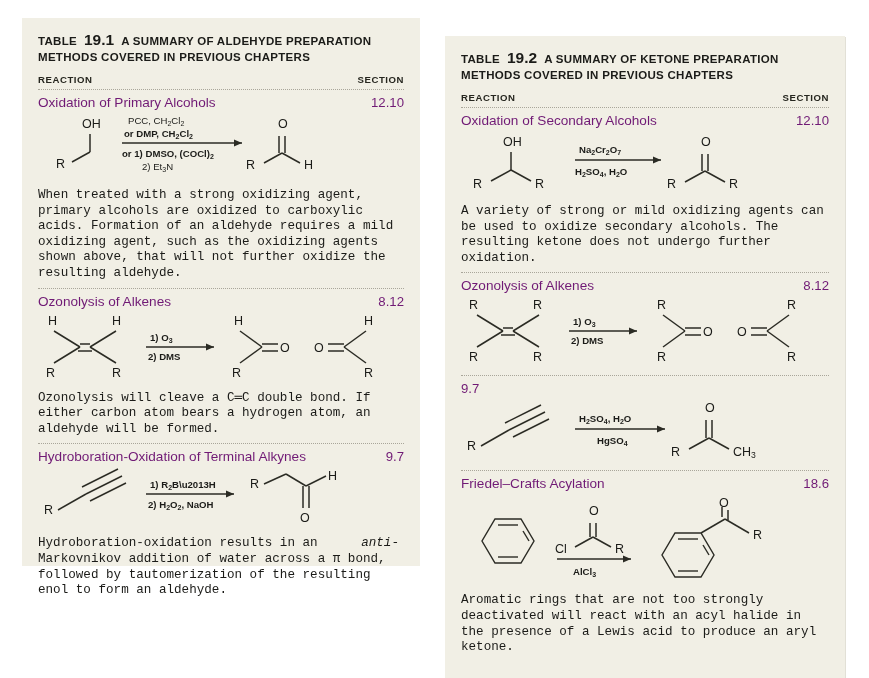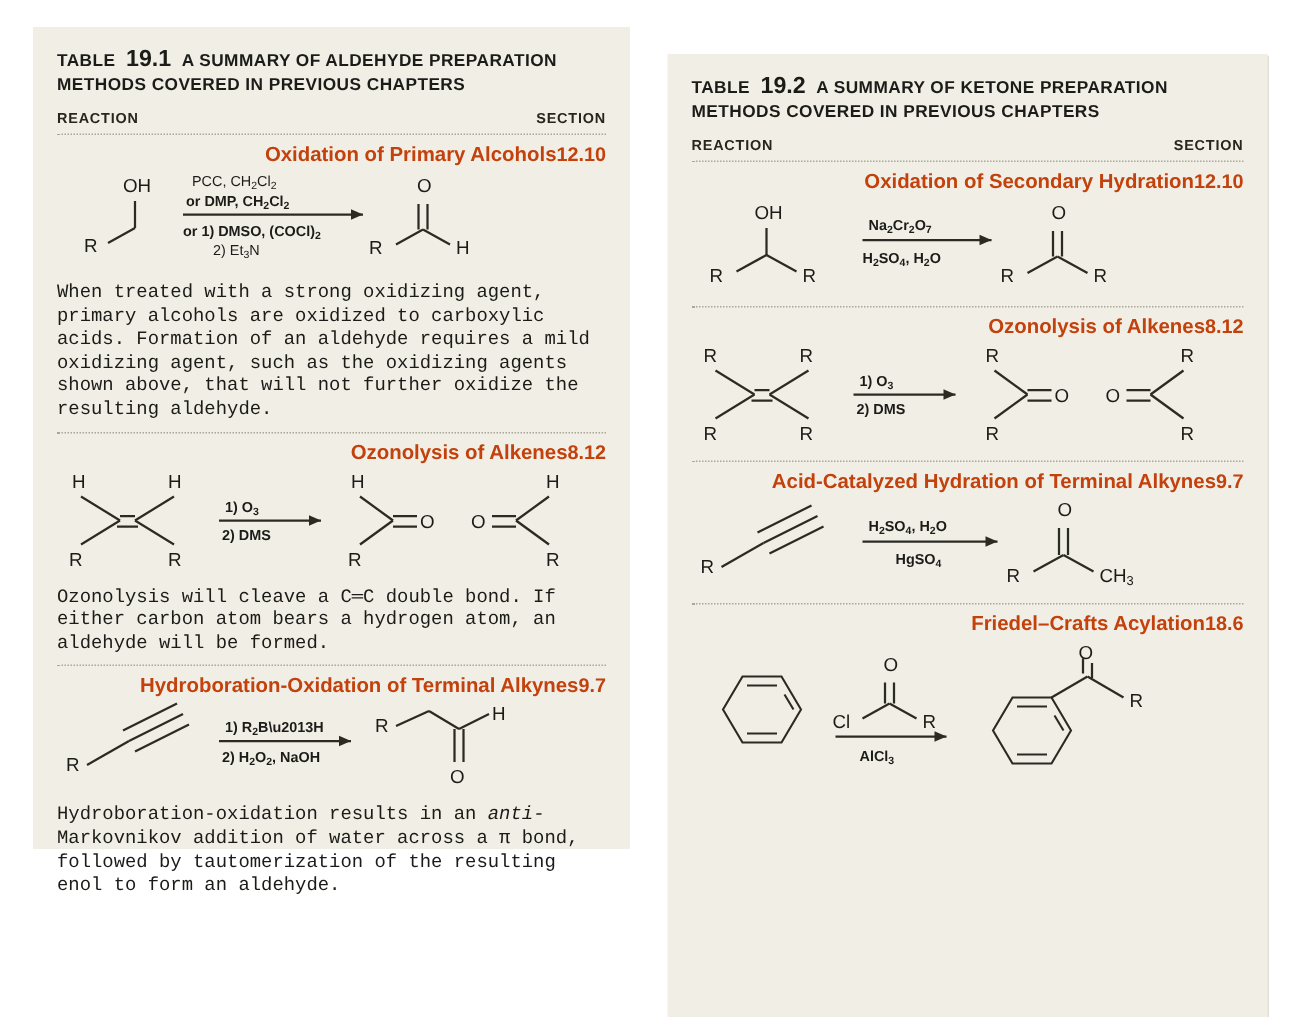--- a/index.html
+++ b/index.html
@@ -37,31 +37,31 @@
     font-size: 9.6px; font-weight: bold; letter-spacing: .55px;
     color: #26261f; margin-top: 9px;
   }
 
   .rule {
     height: 0; border-top: 1px dotted #a9a69a;
     margin: 4px 0 5px 0;
   }
 
   .rx-head {
-    display: flex; justify-content: flex-end; align-items: baseline;
-    font-size: 13.6px; color: #c2410c; margin: 3px 0 2px 0; font-weight: bold;
+    display: flex; justify-content: space-between; align-items: baseline;
+    font-size: 13.6px; color: #701a75; margin: 3px 0 2px 0;
   }
   .rx-head .sec { font-size: 13.2px; }
 
   .body-txt {
     font-size: 12.6px; line-height: 15.6px; color: #1b1b18;
     margin: 4px 0 6px 0;
     font-family: Liberation Mono, monospace;
   }
-  .body-txt i { font-style: italic; }
+  .body-txt i { font-style: italic; margin-left: 36px; }
 
   .scheme { position: relative; margin: 2px 0 2px 0; }
   .scheme svg { display: block; }
   .lbl { font-family: "Liberation Sans", sans-serif; fill: #1b1b18; }
   .atom { font-size: 12.5px; }
   .sub  { font-size: 8.6px; }
   .rgt  { font-size: 9.6px; font-weight: bold; }
   .rgt-n{ font-size: 9.6px; }
   .rgtsub { font-size: 7px; }
   .bond { stroke: #2b2b24; stroke-width: 1.5; fill: none; }
@@ -212,21 +212,21 @@
       <span>METHODS COVERED IN PREVIOUS CHAPTERS</span>
     </div>
 
     <div class="colhead">
       <span>REACTION</span>
       <span>SECTION</span>
     </div>
     <div class="rule"></div>
 
     <div class="rx-head">
-      <span>Oxidation of Secondary Hydration</span>
+      <span>Oxidation of Secondary Alcohols</span>
       <span class="sec">12.10</span>
     </div>
 
     <div class="scheme">
       <svg width="368" height="70" viewBox="0 0 368 70">
 
         <text class="lbl atom" x="42" y="16">OH</text>
         <path class="bond" d="M50 22 L50 40"></path>
         <path class="bond" d="M50 40 L30 51"></path>
         <path class="bond" d="M50 40 L70 51"></path>
@@ -241,20 +241,21 @@
         <text class="lbl atom" x="240" y="16">O</text>
         <path class="bond" d="M241 24 L241 41"></path>
         <path class="bond" d="M247 24 L247 41"></path>
         <path class="bond" d="M244 41 L224 52"></path>
         <path class="bond" d="M244 41 L264 52"></path>
         <text class="lbl atom" x="206" y="58">R</text>
         <text class="lbl atom" x="268" y="58">R</text>
       </svg>
     </div>
 
+    <div class="body-txt">A variety of strong or mild oxidizing agents can be used to oxidize secondary alcohols. The resulting ketone does not undergo further oxidation.</div>
 
     <div class="rule"></div>
 
     <div class="rx-head">
       <span>Ozonolysis of Alkenes</span>
       <span class="sec">8.12</span>
     </div>
 
     <div class="scheme">
       <svg width="368" height="76" viewBox="0 0 368 76">
@@ -286,21 +287,20 @@
         <path class="bond" d="M306 36 L328 52"></path>
         <text class="lbl atom" x="326" y="14">R</text>
         <text class="lbl atom" x="326" y="66">R</text>
       </svg>
     </div>
 
 
     <div class="rule"></div>
 
     <div class="rx-head">
-      <span>Acid-Catalyzed Hydration of Terminal Alkynes</span>
       <span class="sec">9.7</span>
     </div>
 
     <div class="scheme">
       <svg width="368" height="68" viewBox="0 0 368 68">
 
         <text class="lbl atom" x="6" y="52">R</text>
         <path class="bond" d="M20 48 L48 32"></path>
         <path class="bond" d="M48 32 L84 14"></path>
         <path class="bond" d="M52 39 L88 21"></path>
@@ -360,16 +360,17 @@
         <path class="bond" d="M240 40 L264 26"></path>
         <text class="lbl atom" x="258" y="14">O</text>
         <path class="bond" d="M261 26 L261 12" opacity="0"></path>
         <path class="bond" d="M261 24 L261 14"></path>
         <path class="bond" d="M267 27 L267 17"></path>
         <path class="bond" d="M264 26 L288 40"></path>
         <text class="lbl atom" x="292" y="46">R</text>
       </svg>
     </div>
 
+    <div class="body-txt">Aromatic rings that are not too strongly deactivated will react with an acyl halide in the presence of a Lewis acid to produce an aryl ketone.</div>
 
   </div>
 
 </div>
 
 </body></html>

